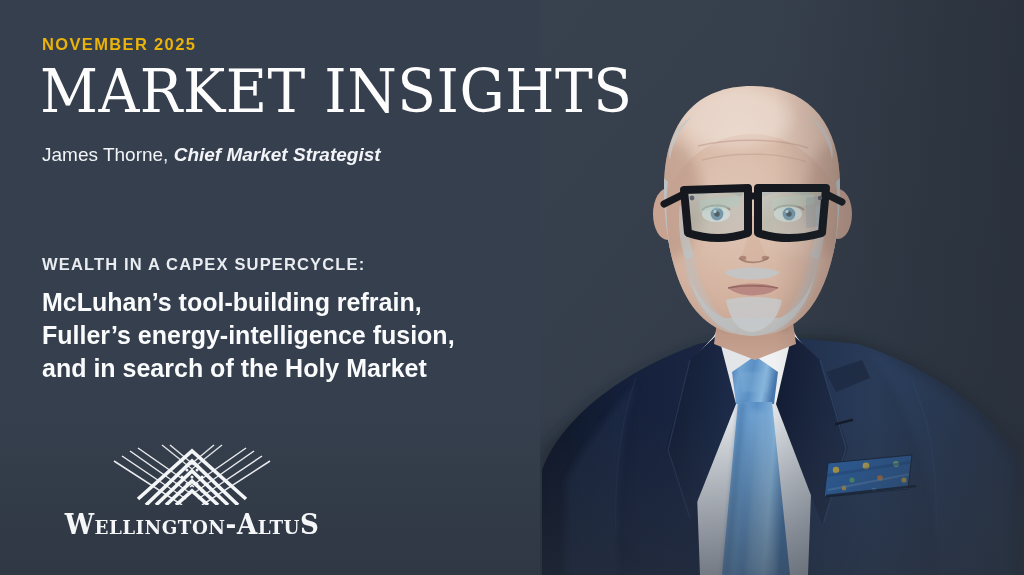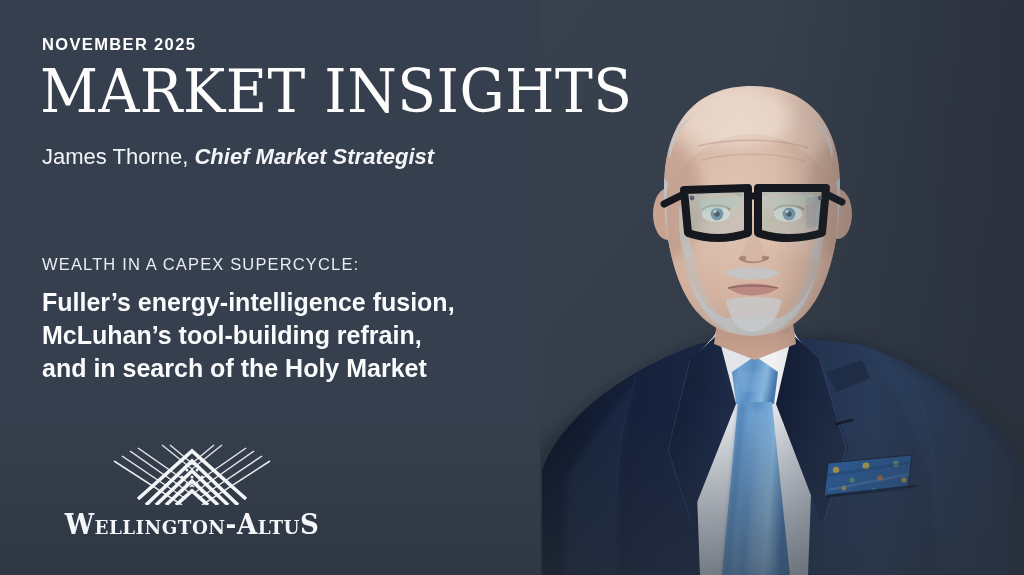--- a/index.html
+++ b/index.html
@@ -25,45 +25,45 @@
     position:absolute; bottom:0; left:0; width:100%; height:160px;
     background:linear-gradient(to bottom, rgba(40,47,58,0) 0%, rgba(42,49,60,.55) 100%);
   }
 
   
   .text-col { position:absolute; left:42px; top:0; width:560px; height:100%; }
 
   .kicker {
     position:absolute; left:0; top:35px;
     font-size:16.5px; font-weight:bold; letter-spacing:1.35px;
-    color:#ffffff;
+    color:#eab308;
   }
 
   .headline {
     position:absolute; left:-2px; top:62px;
     font-family:"DejaVu Serif", serif;
     font-size:59px; line-height:1;
     font-weight:400;
     letter-spacing:0.5px;
     color:#fdfdfd;
     white-space:nowrap;
     transform:scaleX(.96);
     transform-origin:left center;
   }
 
   .byline {
     position:absolute; left:0; top:144px;
-    font-size:22px; color:#f2f4f7; white-space:nowrap;
+    font-size:19px; color:#f2f4f7; white-space:nowrap;
   }
   .byline .name { font-weight:400; }
   .byline .role { font-weight:bold; font-style:italic; }
 
   .eyebrow {
     position:absolute; left:0; top:255px;
-    font-size:16.5px; font-weight:normal; letter-spacing:1.15px;
+    font-size:16.5px; font-weight:bold; letter-spacing:1.15px;
     color:#e9edf1;
   }
 
   .deck {
     position:absolute; left:0; top:286px;
     font-size:25px; line-height:33px; font-weight:bold;
     color:#fafbfc; white-space:nowrap;
   }
 
   
@@ -349,22 +349,22 @@
     <div class="headline">MARKET INSIGHTS</div>
 
     <div class="byline">
       <span class="name">James Thorne,</span>
       <span class="role">Chief Market Strategist</span>
     </div>
 
     <div class="eyebrow">WEALTH IN A CAPEX SUPERCYCLE:</div>
 
     <div class="deck">
+      <div>McLuhan’s tool-building refrain,</div>
       <div>Fuller’s energy-intelligence fusion,</div>
-      <div>McLuhan’s tool-building refrain,</div>
       <div>and in search of the Holy Market</div>
     </div>
 
     <div class="logo">
       <svg class="logo-mark" viewBox="0 0 300 62">
         <g stroke="#f3f5f7" fill="none" stroke-linecap="butt">
 
           <g stroke-width="1.5" opacity=".95">
             <path d="M88 8   L148 50"></path>
             <path d="M80 13  L144 56"></path>

